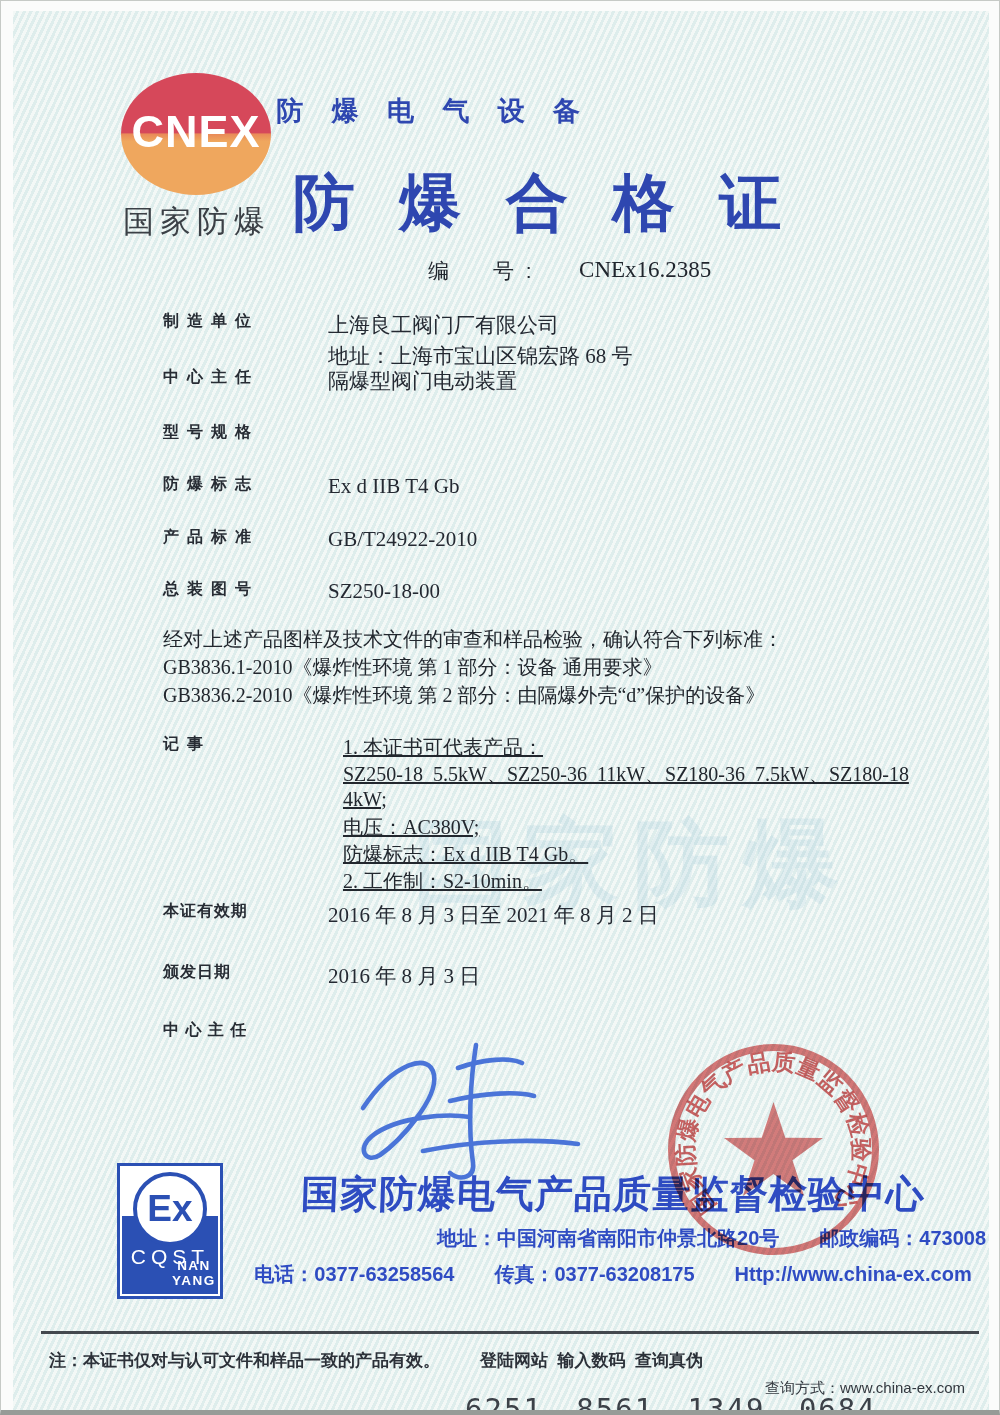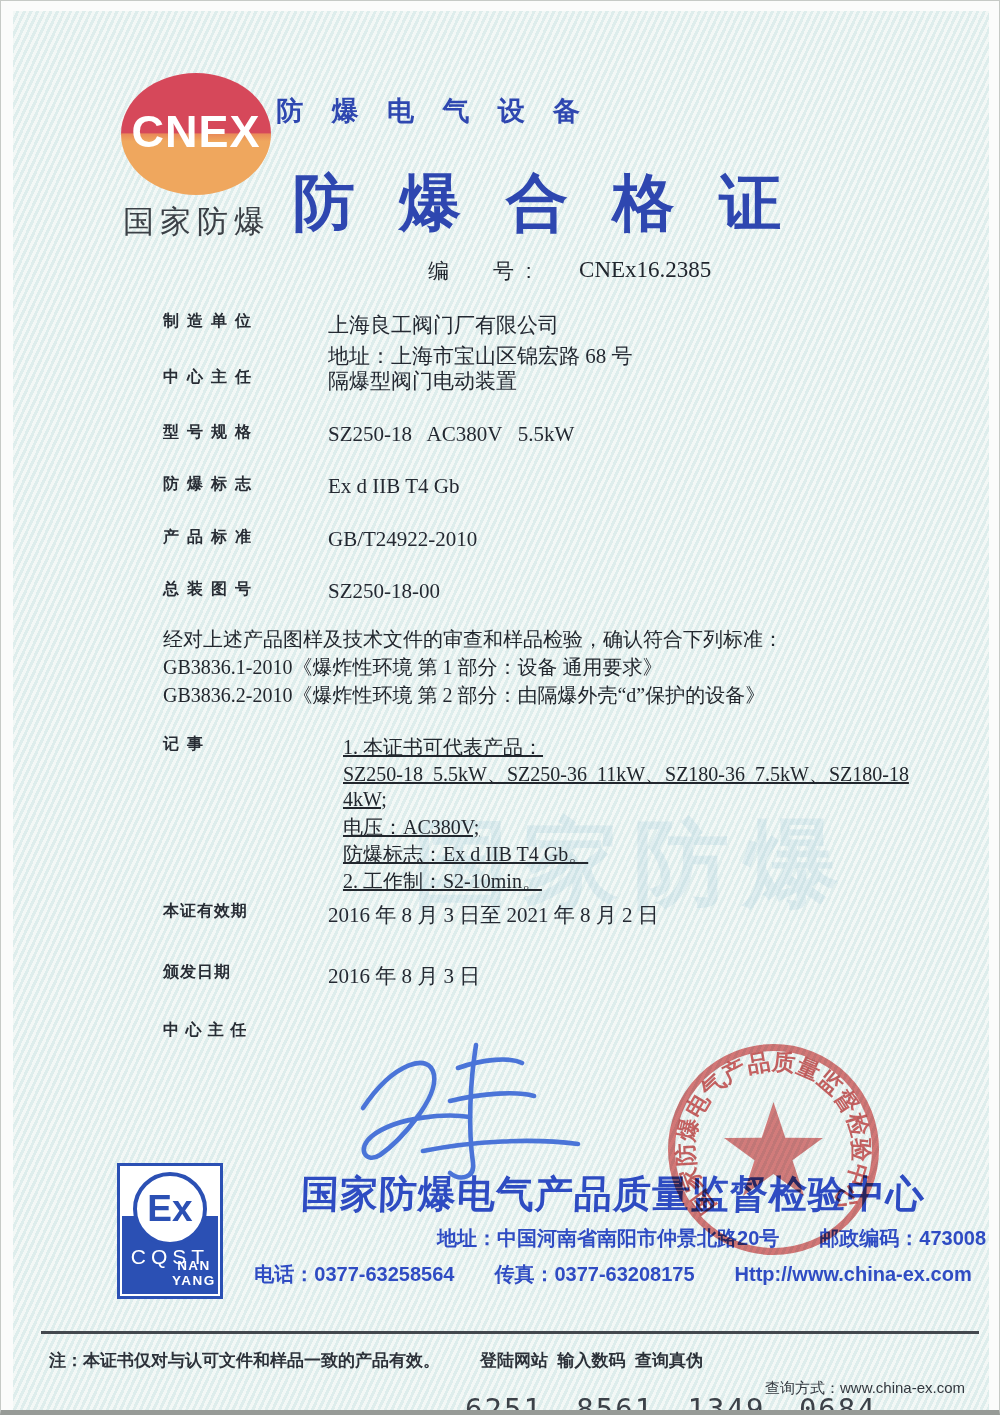--- a/index.html
+++ b/index.html
@@ -132,21 +132,20 @@
     </div>
 
     <div class="lbl" style="top:300px">制造单位</div>
     <div class="val" style="top:300px">上海良工阀门厂有限公司</div>
     <div class="val" style="top:331px">地址：上海市宝山区锦宏路 68 号</div>
 
     <div class="lbl" style="top:356px">中心主任</div>
     <div class="val" style="top:356px">隔爆型阀门电动装置</div>
 
     <div class="lbl" style="top:411px">型号规格</div>
-    <div class="val" style="top:411px">SZ250-18   AC380V   5.5kW</div>
 
     <div class="lbl" style="top:463px">防爆标志</div>
     <div class="val" style="top:463px">Ex d IIB T4 Gb</div>
 
     <div class="lbl" style="top:516px">产品标准</div>
     <div class="val" style="top:516px">GB/T24922-2010</div>
 
     <div class="lbl" style="top:568px">总装图号</div>
     <div class="val" style="top:568px">SZ250-18-00</div>
 

